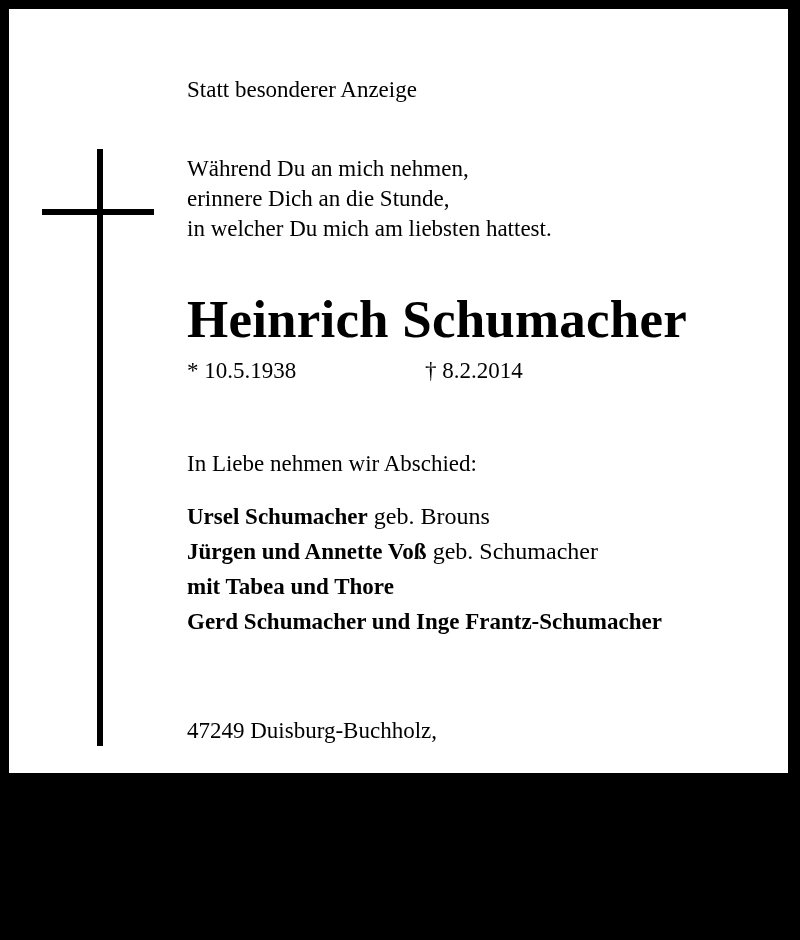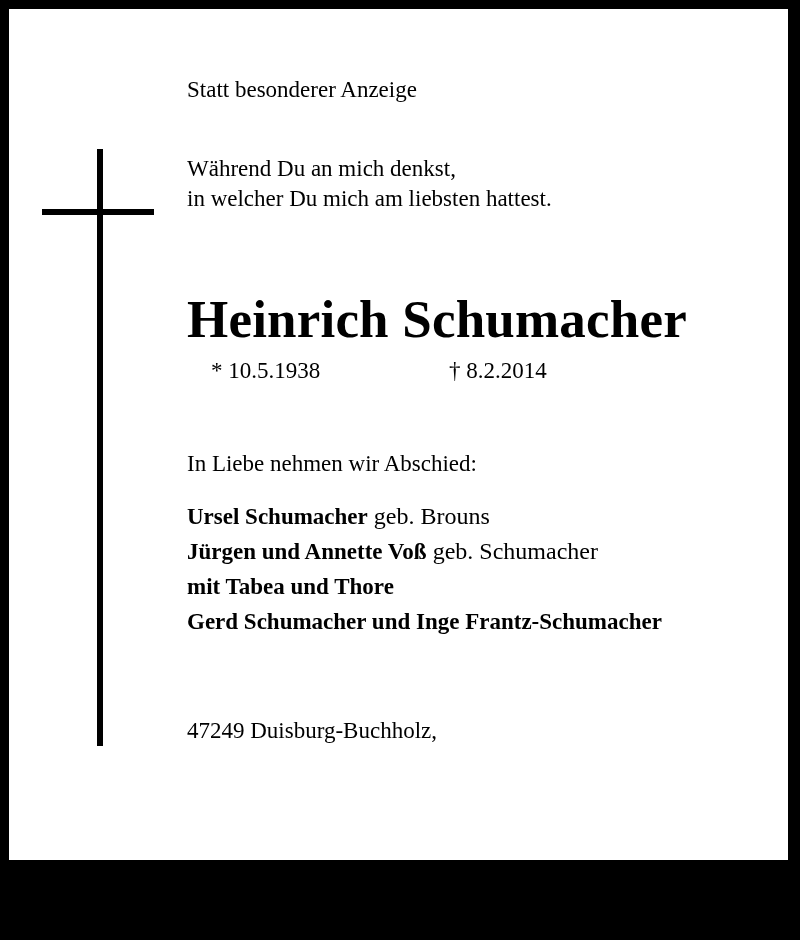--- a/index.html
+++ b/index.html
@@ -1,20 +1,20 @@
 <!DOCTYPE html>
 <html><head>
   <meta charset="utf-8">
   <style>
     html, body { margin: 0; padding: 0; background: #000; }
     body { width: 800px; height: 940px; position: relative; overflow: hidden; }
     .frame {
       position: absolute;
       left: 9px; top: 9px;
-      width: 779px; height: 851px;
+      width: 779px; height: 764px;
       background: #fff;
     }
     .cross-v {
       position: absolute;
       left: 88px; top: 140px;
       width: 6px; height: 597px;
       background: #000;
     }
     .cross-h {
       position: absolute;
@@ -37,21 +37,21 @@
     .poem span { display: block; }
     .name {
       top: 280px;
       font-size: 53px;
       line-height: 60px;
       font-weight: bold;
       letter-spacing: 0.2px;
       text-align: right;
     }
     .dates { top: 347px; }
-    .birth { display: inline-block; width: 238px; margin-left: 24px; }
+    .birth { display: inline-block; width: 238px; }
     .farewell { top: 440px; }
     .family { top: 490px; line-height: 35px; }
     .family .row { display: block; }
     .family .nm { font-weight: bold; }
     .family .nee { font-size: 24px; }
     .address { top: 706px; line-height: 31px; }
     .address span { display: block; }
     .notice {
       top: 816px;
       width: 564px;
@@ -64,21 +64,22 @@
 </head>
 <body>
 
 <div class="frame">
   <div class="cross-v"></div>
   <div class="cross-h"></div>
 
   <p class="txt header-note">Statt besonderer Anzeige</p>
 
   <div class="txt poem">
-    <span>Während Du an mich denkst,</span>
+    <span>Während Du an mich nehmen,</span>
+    <span>erinnere Dich an die Stunde,</span>
     <span>in welcher Du mich am liebsten hattest.</span>
   </div>
 
   <h1 class="txt name">Heinrich Schumacher</h1>
 
   <div class="txt dates">
     <span class="birth">* 10.5.1938</span><span>† 8.2.2014</span>
   </div>
 
   <p class="txt farewell">In Liebe nehmen wir Abschied:</p>

